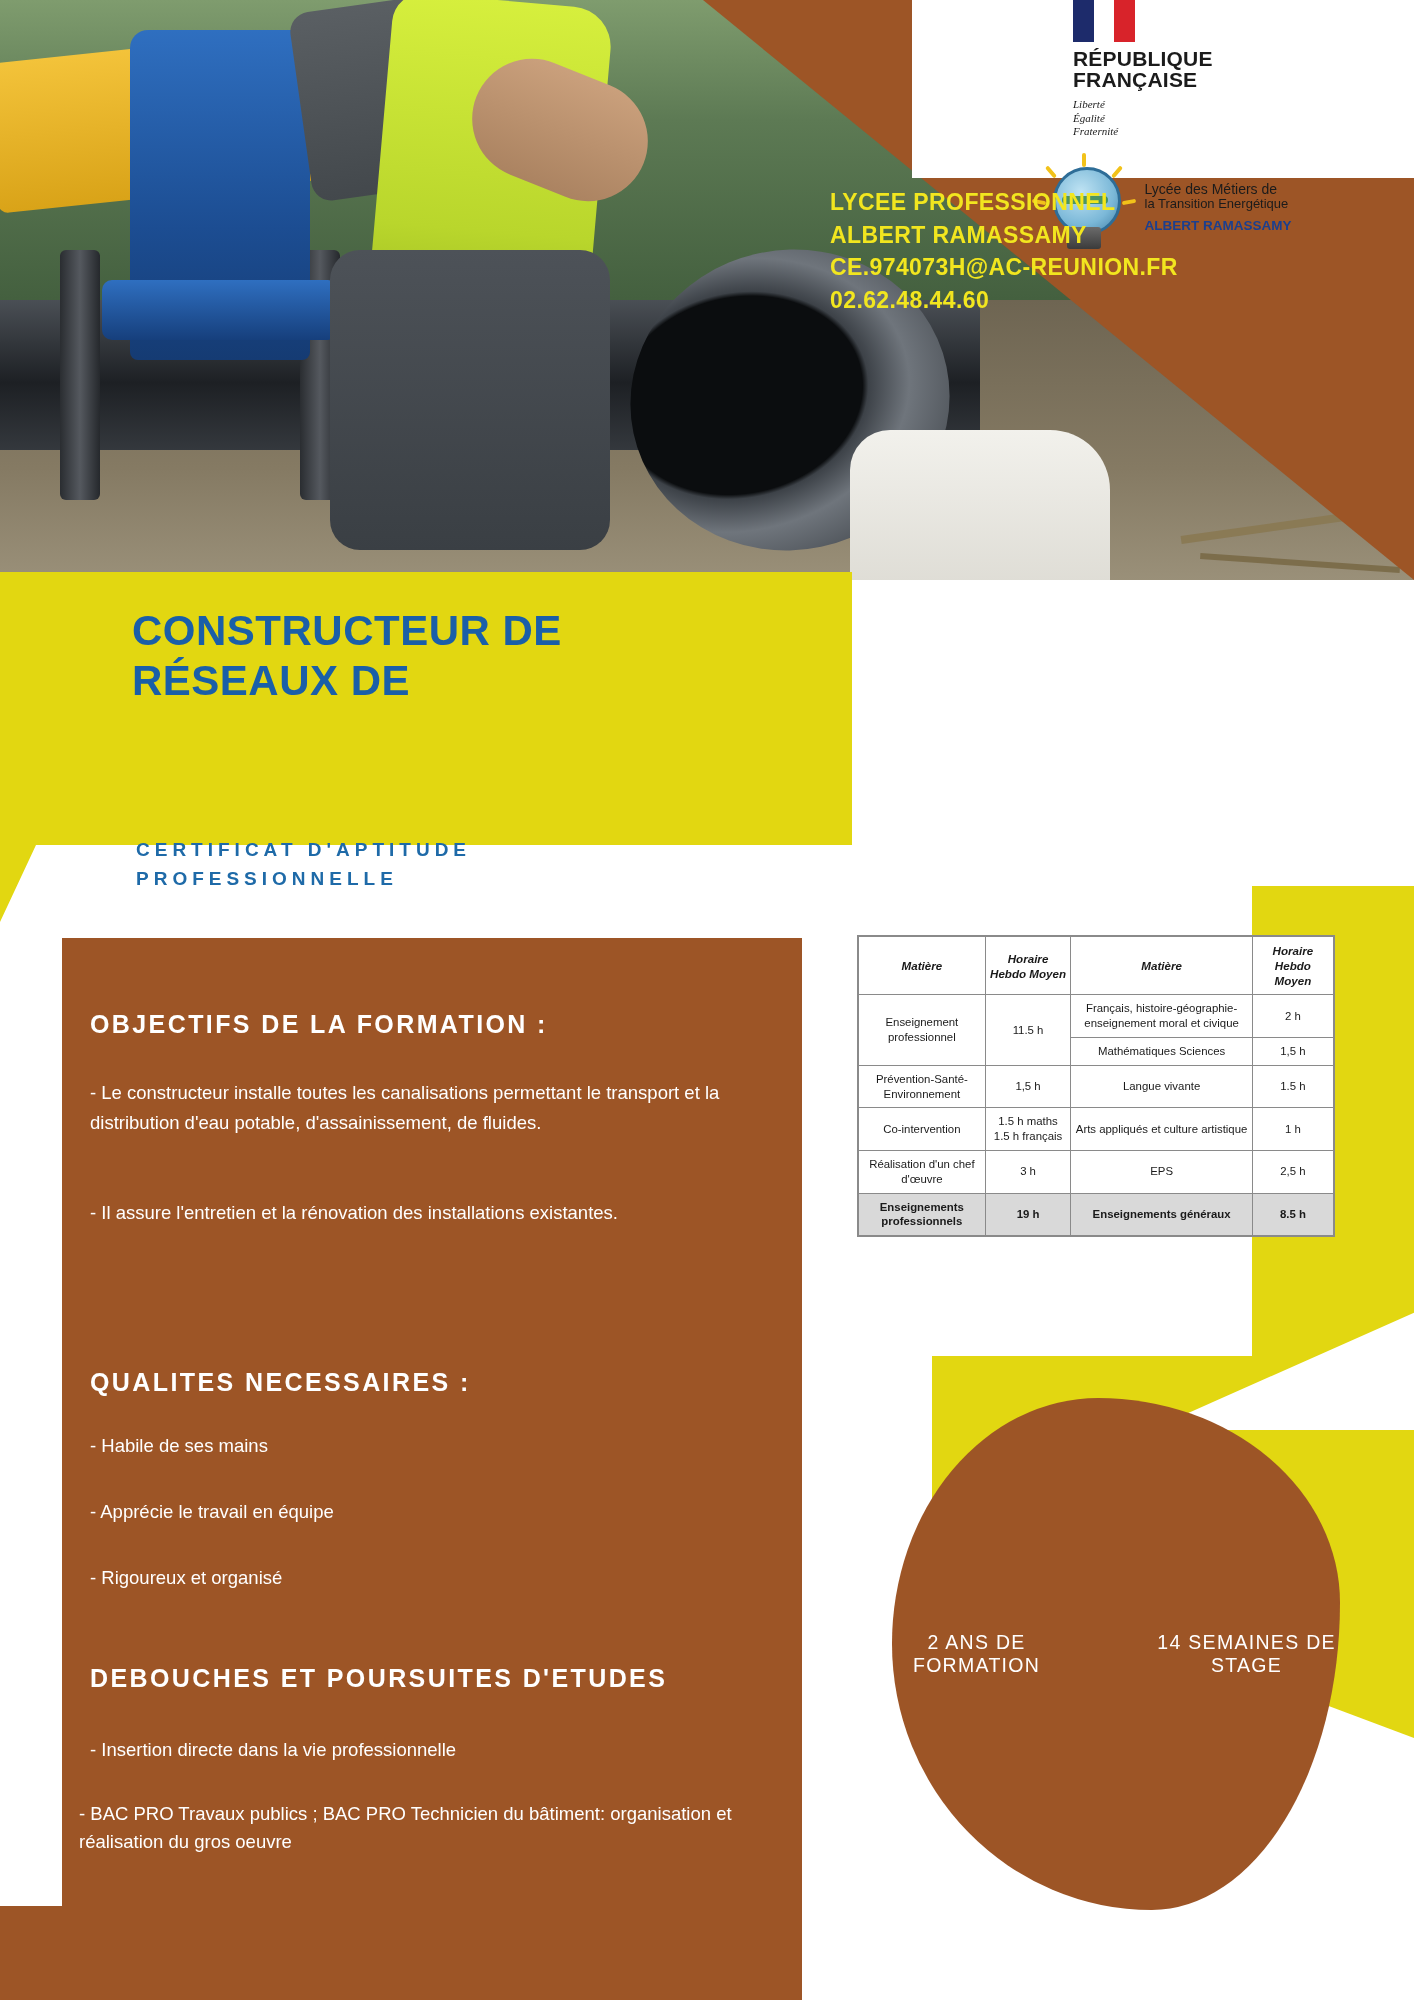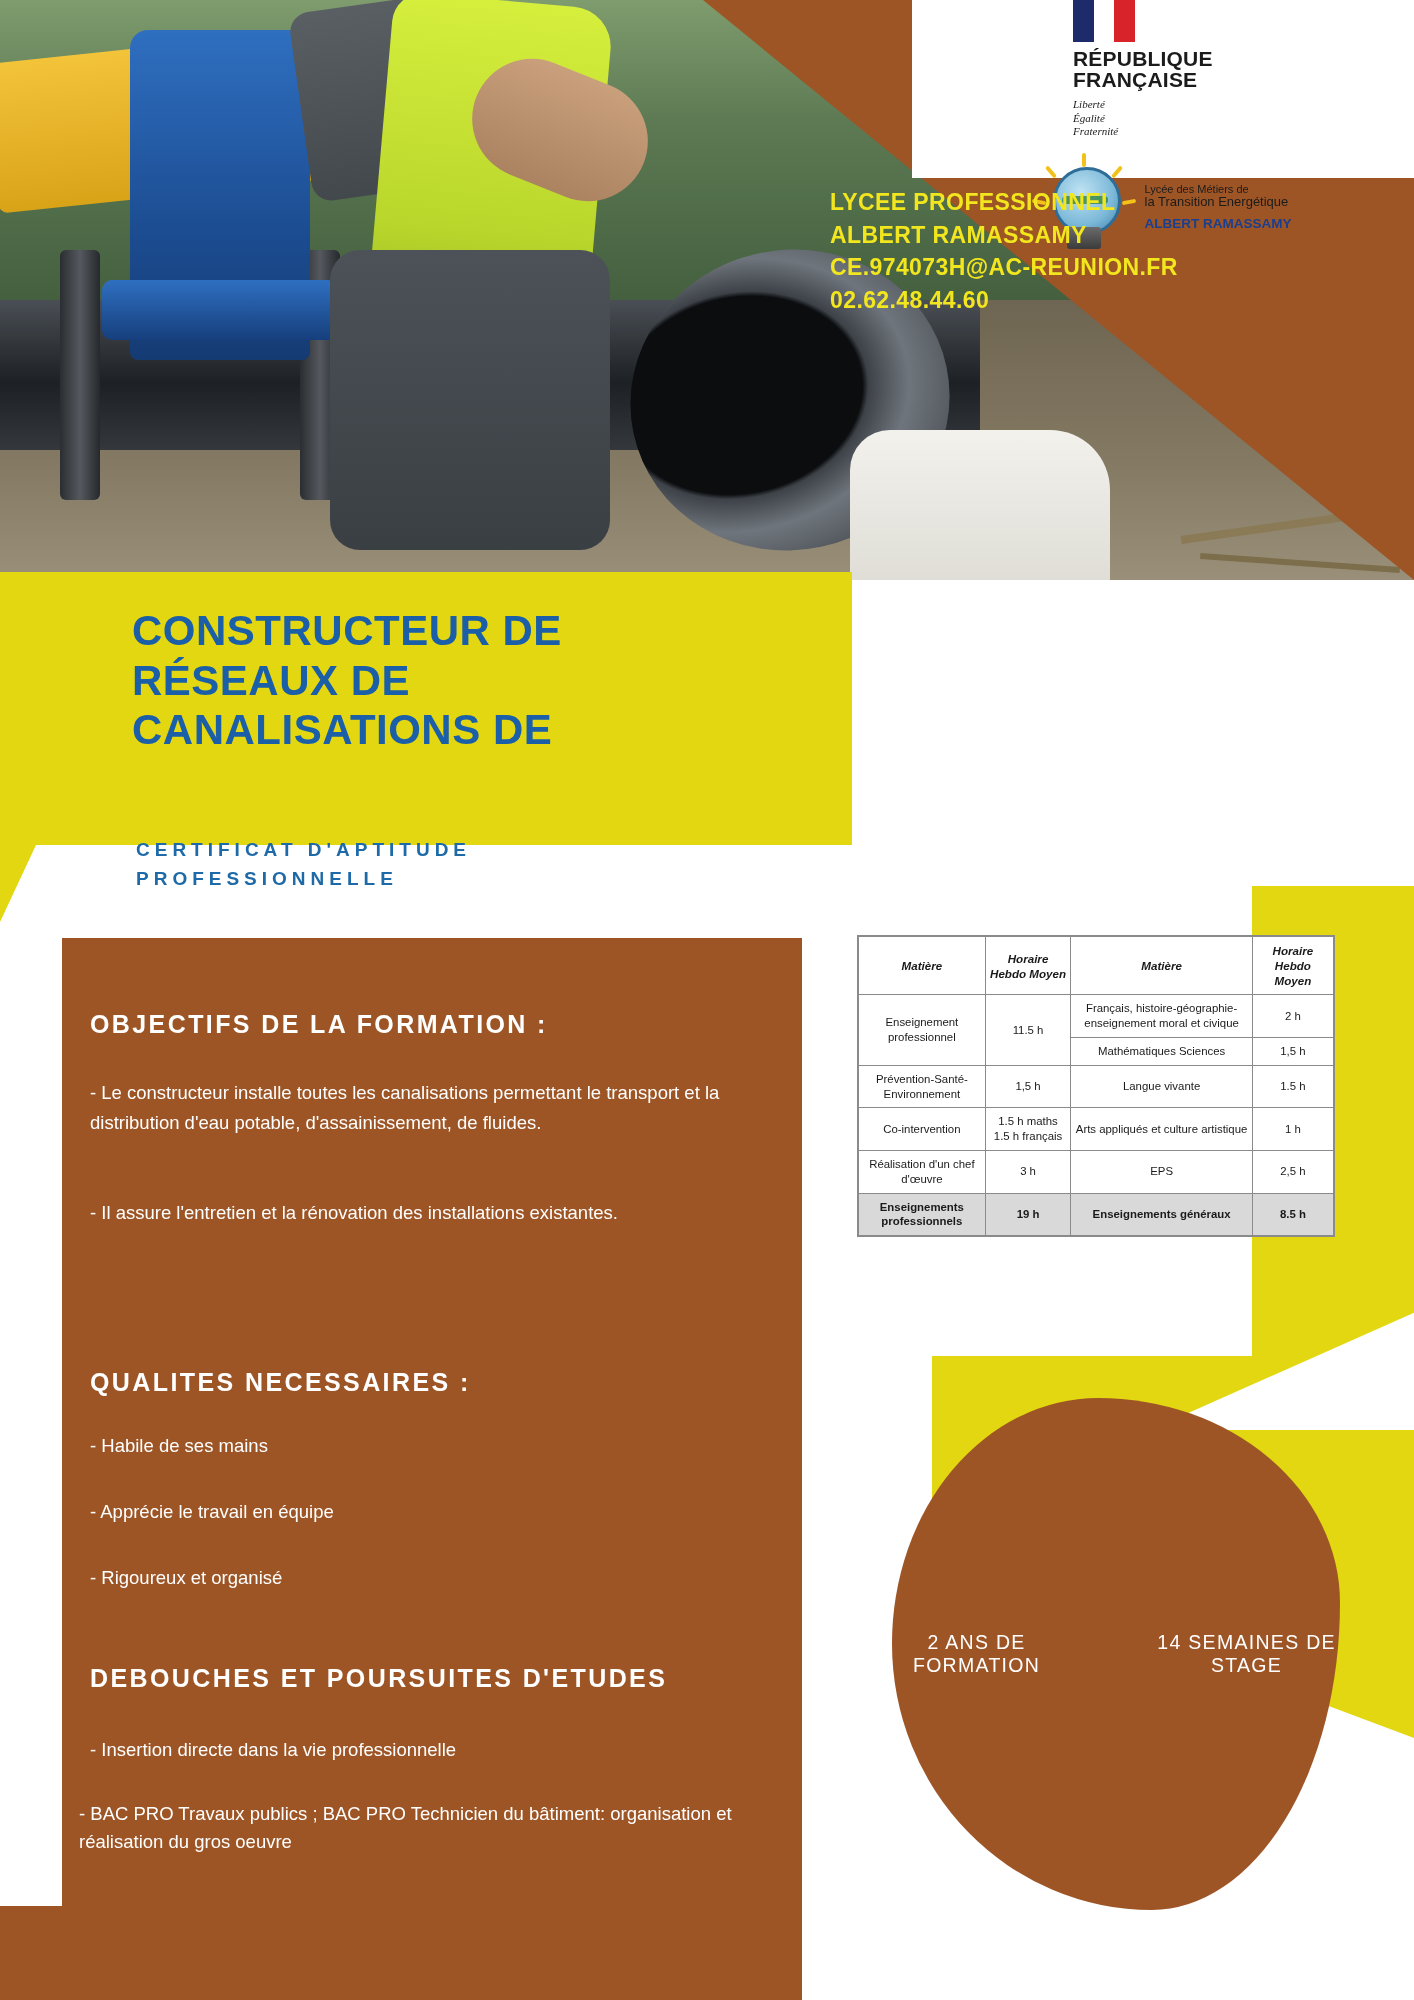--- a/index.html
+++ b/index.html
@@ -162,21 +162,21 @@
   }
   .bulb .ray {
     position:absolute; width: 4px; height: 14px; background:#f2c21a; border-radius:2px;
   }
   .bulb .r1{ left:47px; top:-4px; }
   .bulb .r2{ left:14px; top:8px; transform: rotate(-40deg); }
   .bulb .r3{ left:80px; top:8px; transform: rotate(40deg); }
   .bulb .r4{ left:2px; top:38px; transform: rotate(-80deg); }
   .bulb .r5{ left:92px; top:38px; transform: rotate(80deg); }
   .lycee-text { line-height: 1.15; }
-  .lycee-text .l1 { color:#1b1b1b; font-size: 11px; }
+  .lycee-text .l1 { color:#1b1b1b; font-size: 14px; }
   .lycee-text .l2 { color:#1b1b1b; font-size: 13px; }
   .lycee-text .l3 { color:#1b3f8f; font-size: 13.5px; font-weight: 700; margin-top: 6px; }
 
   
   .contact {
     position: absolute;
     right: 44px; top: 186px;
     width: 540px;
     text-align: left;
     color: #f2e61f;
@@ -403,21 +403,20 @@
 <div class="yellow-band"></div>
 <div class="yellow-mid"></div>
 <div class="yellow-right"></div>
 <div class="white-cover-a"></div>
 <div class="white-cover-b"></div>
 <div class="yellow-diag"></div>
 
 <div class="title">
   <div>CONSTRUCTEUR DE</div>
   <div>RÉSEAUX DE</div>
-  <div>CANALISATIONS DE</div>
 </div>
 <div class="subtitle">
   <div>CERTIFICAT D'APTITUDE</div>
   <div>PROFESSIONNELLE</div>
 </div>
 
 <div class="brown-panel"></div>
 <div class="brown-bottom-strip"></div>
 
 <div class="h2" style="left:90px; top:1010px;text-align:center;">OBJECTIFS DE LA FORMATION :</div>

